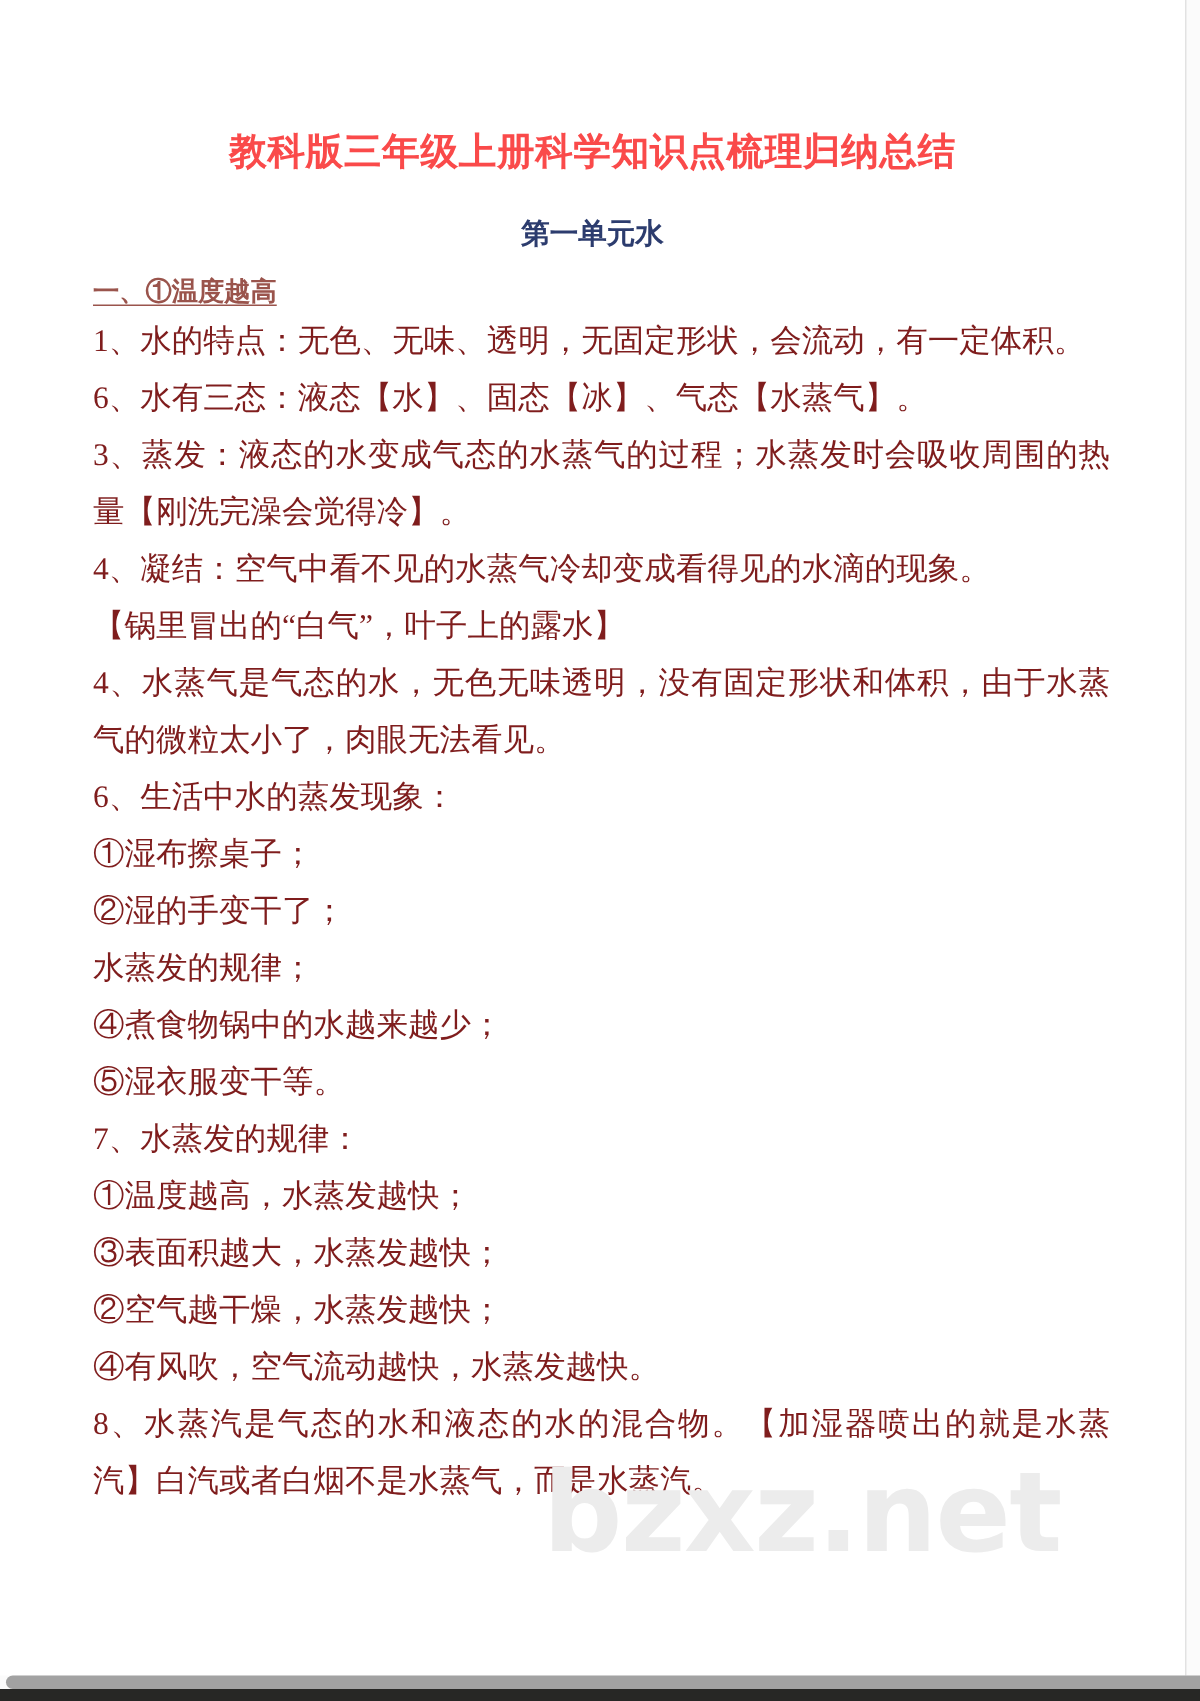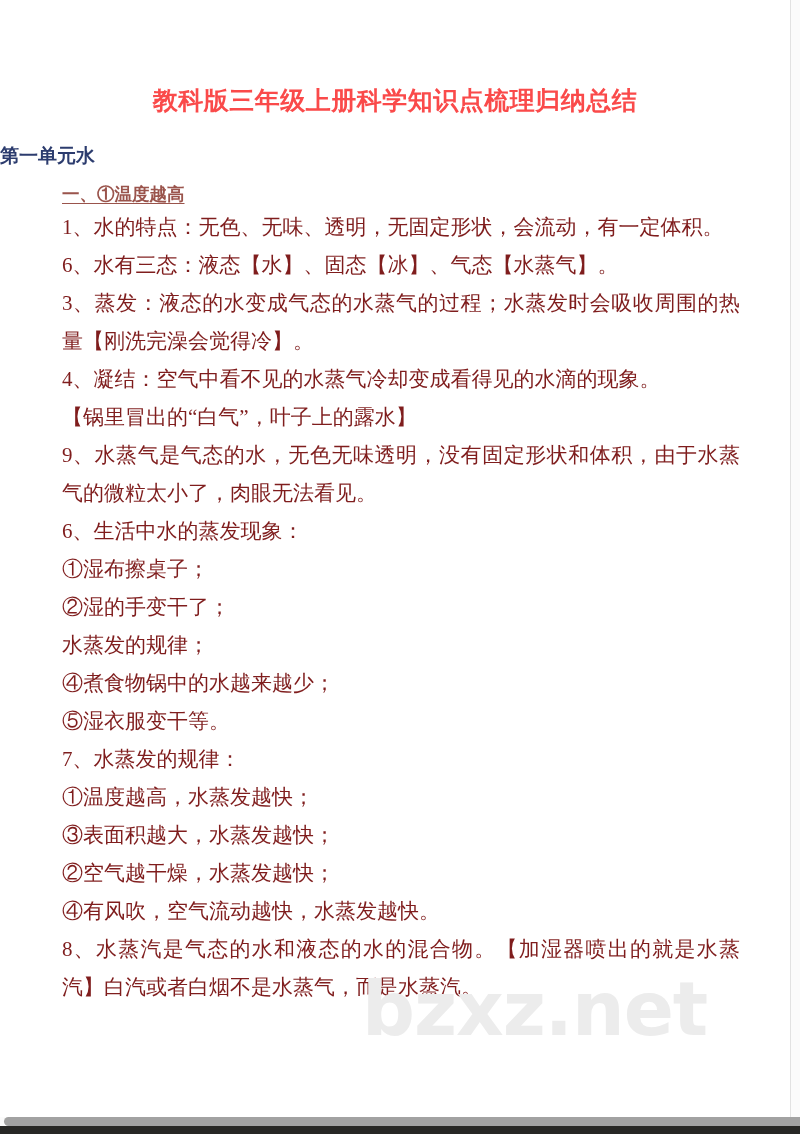--- a/index.html
+++ b/index.html
@@ -36,21 +36,21 @@
     font-weight: bold;
     color: #fa4a4a;
     letter-spacing: 0.5px;
   }
   .unit-heading {
     position: absolute;
     top: 143px;
     left: 0;
     width: 100%;
     margin: 0;
-    text-align: left;
+    text-align: center;
     font-size: 19px;
     font-weight: bold;
     color: #2c3c6e;
   }
   .section-heading {
     position: absolute;
     top: 182px;
     left: 62px;
     margin: 0;
     font-size: 17.5px;
@@ -109,21 +109,21 @@
     <h1 class="doc-title">教科版三年级上册科学知识点梳理归纳总结</h1>
     <h2 class="unit-heading">第一单元水</h2>
     <h3 class="section-heading">一、①温度越高</h3>
     <div class="doc-body">
 
     <p class="para">1、水的特点：无色、无味、透明，无固定形状，会流动，有一定体积。</p>
         <p class="para">6、水有三态：液态【水】、固态【冰】、气态【水蒸气】。</p>
         <p class="para">3、蒸发：液态的水变成气态的水蒸气的过程；水蒸发时会吸收周围的热量【刚洗完澡会觉得冷】。</p>
         <p class="para">4、凝结：空气中看不见的水蒸气冷却变成看得见的水滴的现象。</p>
         <p class="para">【锅里冒出的“白气”，叶子上的露水】</p>
-        <p class="para">9、水蒸气是气态的水，无色无味透明，没有固定形状和体积，由于水蒸气的微粒太小了，肉眼无法看见。</p>
+        <p class="para">4、水蒸气是气态的水，无色无味透明，没有固定形状和体积，由于水蒸气的微粒太小了，肉眼无法看见。</p>
         <p class="para">6、生活中水的蒸发现象：</p>
         <p class="para">①湿布擦桌子；</p>
         <p class="para">②湿的手变干了；</p>
         <p class="para">水蒸发的规律；</p>
         <p class="para">④煮食物锅中的水越来越少；</p>
         <p class="para">⑤湿衣服变干等。</p>
         <p class="para">7、水蒸发的规律：</p>
         <p class="para">①温度越高，水蒸发越快；</p>
         <p class="para">③表面积越大，水蒸发越快；</p>
         <p class="para">②空气越干燥，水蒸发越快；</p>

